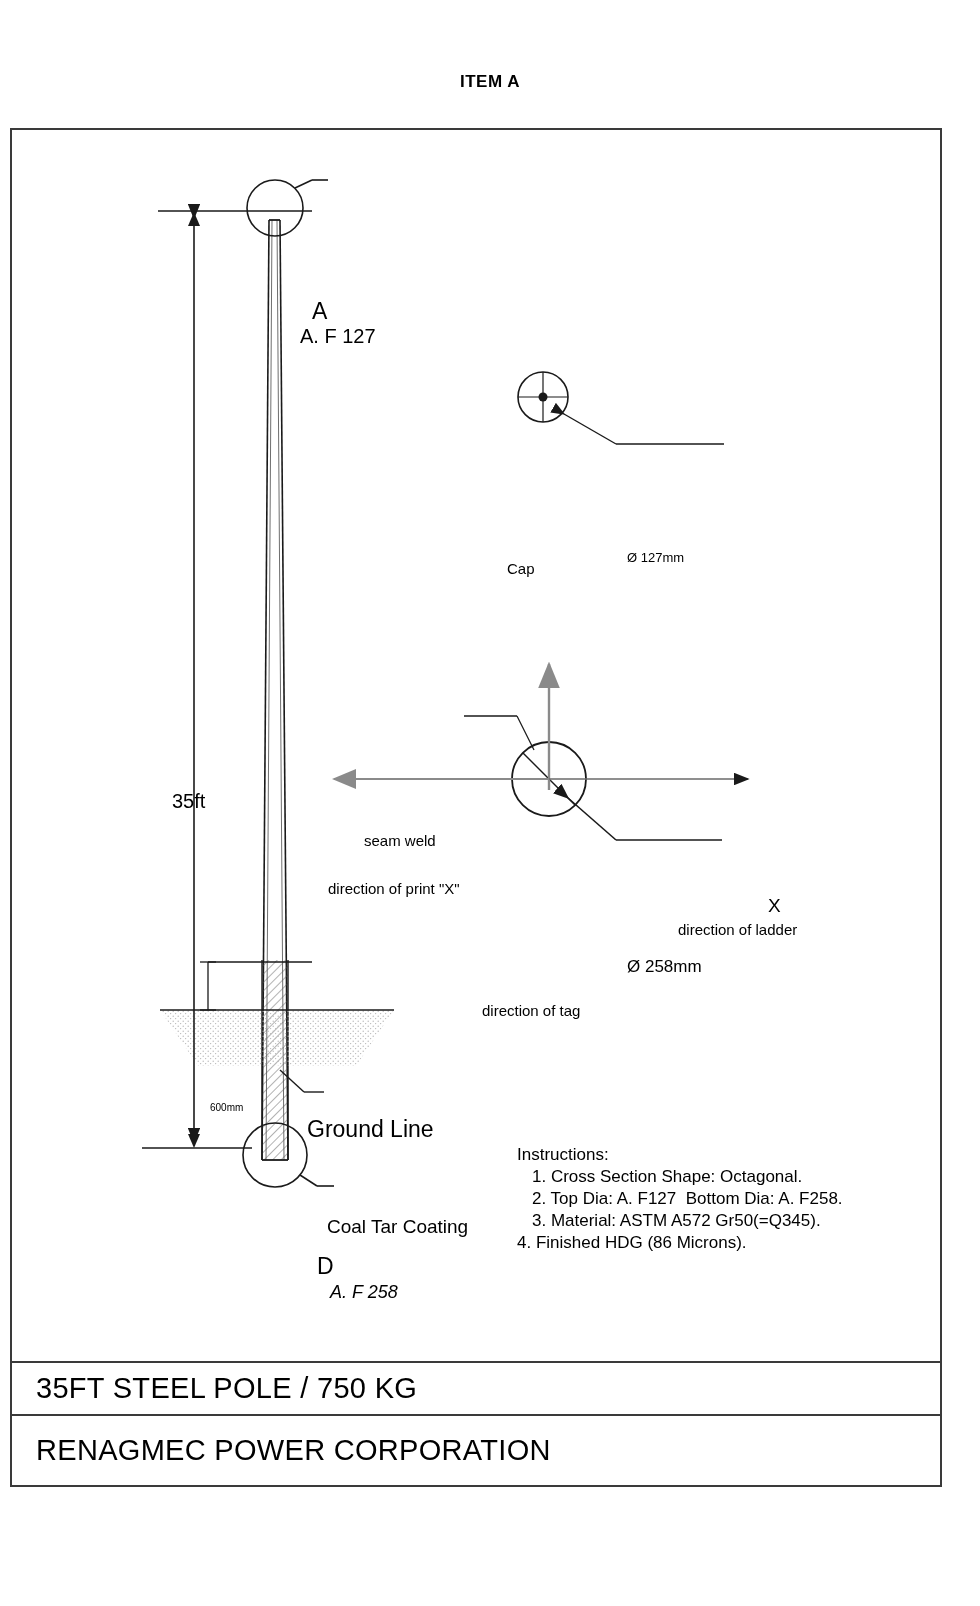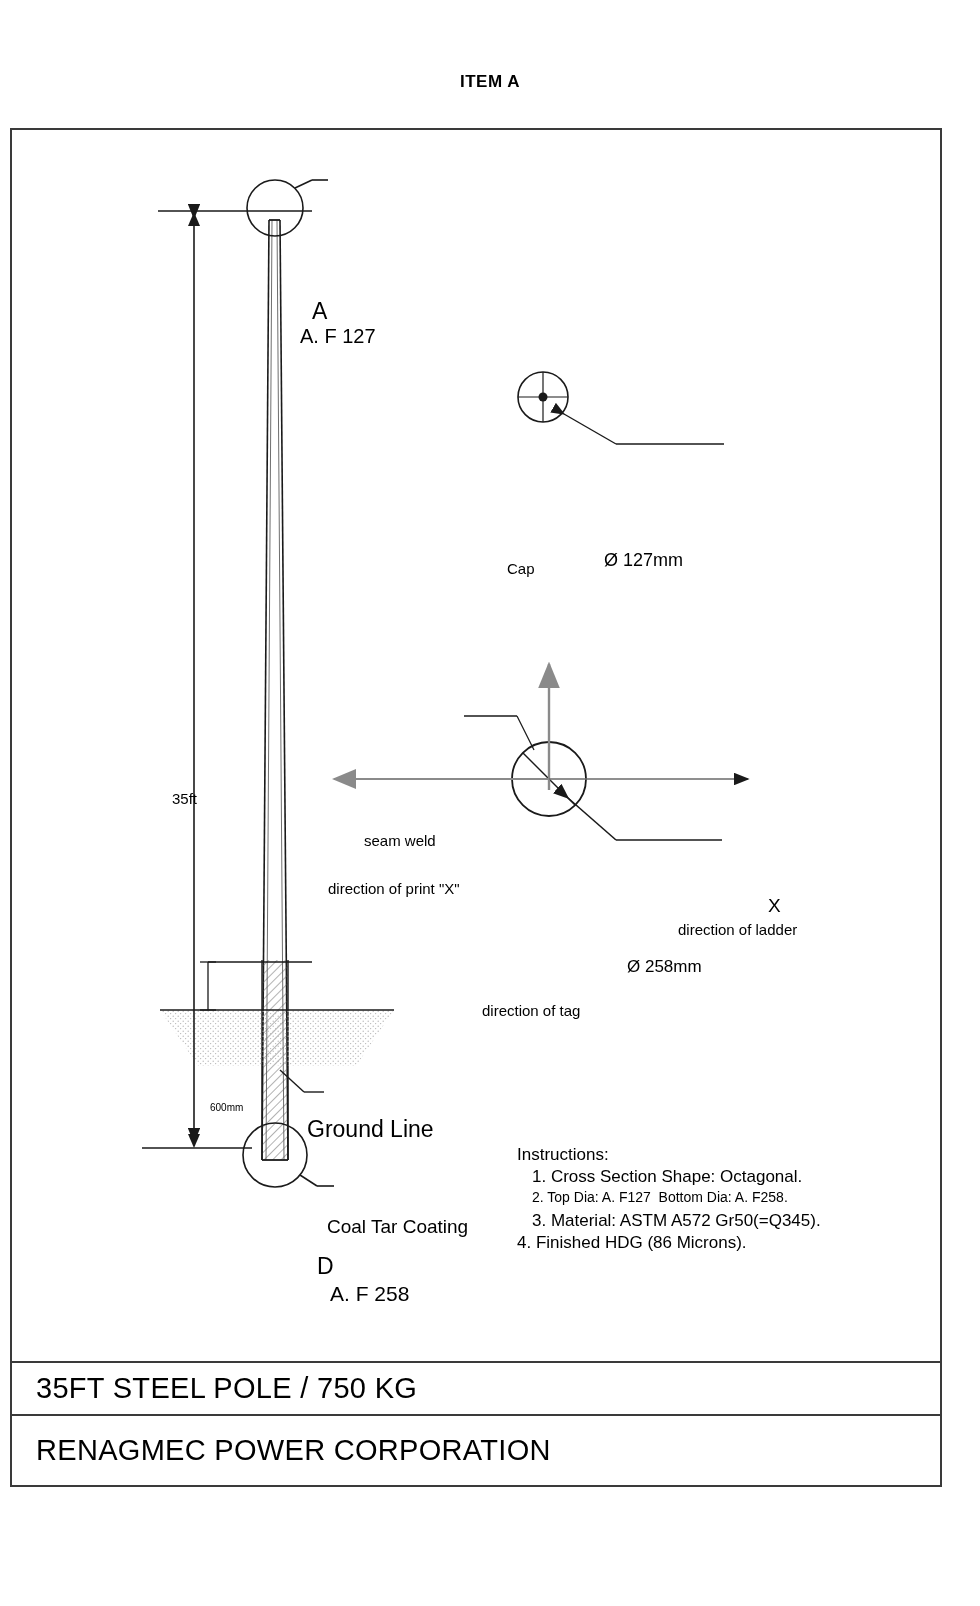--- a/index.html
+++ b/index.html
@@ -57,37 +57,37 @@
     width: 932px;
     height: 1235px;
   }
   .lbl {
     position: absolute;
     font-family: "Liberation Sans", sans-serif;
     white-space: pre;
   }
   .lbl-A        { left: 300px; top: 168px; font-size: 23px; }
   .lbl-AF127    { left: 288px; top: 195px; font-size: 20px; }
-  .lbl-35ft     { left: 160px; top: 660px; font-size: 15px; }
+  .lbl-35ft     { left: 160px; top: 660px; font-size: 20px; }
   .lbl-cap      { left: 495px; top: 430px; font-size: 15px; }
-  .lbl-dia127   { left: 592px; top: 420px; font-size: 18px; }
+  .lbl-dia127   { left: 615px; top: 420px; font-size: 13px; }
   .lbl-seam     { left: 352px; top: 702px; font-size: 15px; }
   .lbl-printx   { left: 316px; top: 750px; font-size: 15px; }
   .lbl-X        { left: 756px; top: 765px; font-size: 19px; }
   .lbl-ladder   { left: 666px; top: 791px; font-size: 15px; }
   .lbl-dia258   { left: 615px; top: 827px; font-size: 17px; }
   .lbl-tag      { left: 470px; top: 872px; font-size: 15px; text-align: right; }
   .lbl-600      { left: 198px; top: 972px; font-size: 10px; }
   .lbl-ground   { left: 295px; top: 986px; font-size: 23px; }
   .lbl-coal     { left: 315px; top: 1086px; font-size: 19px; }
   .lbl-D        { left: 305px; top: 1123px; font-size: 23px; }
-  .lbl-AF258    { left: 318px; top: 1152px; font-size: 21px; }
+  .lbl-AF258    { left: 318px; top: 1152px; font-size: 18px; font-style: italic; }
   .lbl-instr-h  { left: 505px; top: 1015px; font-size: 17px; }
   .lbl-instr-1  { left: 520px; top: 1037px; font-size: 17px; }
-  .lbl-instr-2  { left: 520px; top: 1059px; font-size: 14px; }
+  .lbl-instr-2  { left: 520px; top: 1059px; font-size: 17px; }
   .lbl-instr-3  { left: 520px; top: 1081px; font-size: 17px; }
   .lbl-instr-4  { left: 505px; top: 1103px; font-size: 17px; }
 </style>
 </head>
 <body>
 
 <div id="page-title">ITEM A</div>
 
 <div id="drawing-frame">
 

